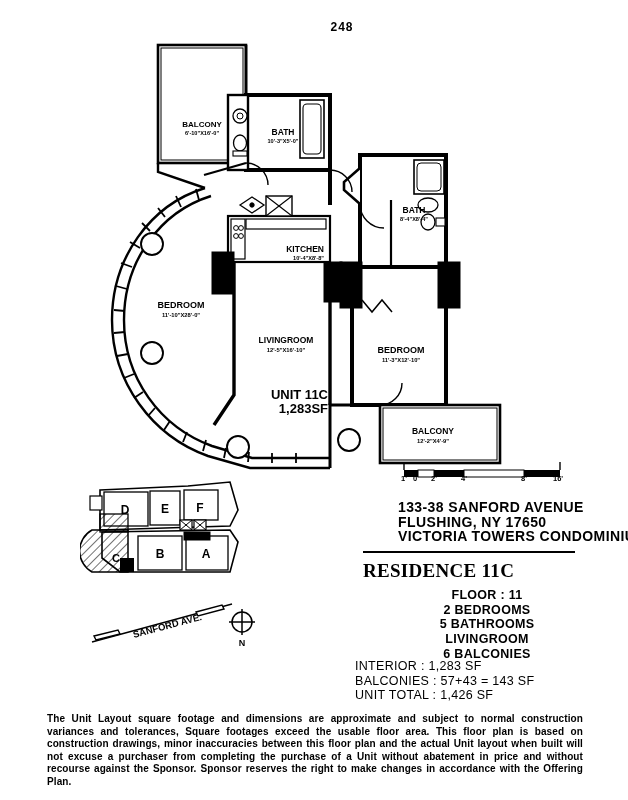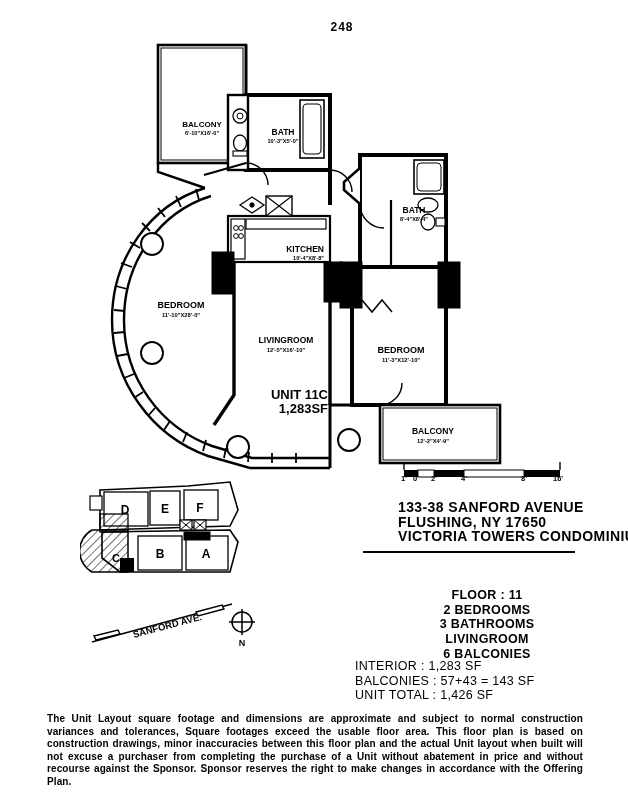--- a/index.html
+++ b/index.html
@@ -303,25 +303,26 @@
   </svg>
 
   <div class="addr">
     <div>133-38 SANFORD AVENUE</div>
     <div>FLUSHING, NY 17650</div>
     <div>VICTORIA TOWERS CONDOMINIUM</div>
   </div>
 
   <div class="rule"></div>
 
+  <div class="resi">RESIDENCE 11C</div>
 
   <div class="specs">
     <div>FLOOR :  11</div>
     <div>2 BEDROOMS</div>
-    <div>3 BATHROOMS</div>
+    <div>5 BATHROOMS</div>
     <div>LIVINGROOM</div>
     <div>6 BALCONIES</div>
   </div>
 
   <div class="areas">
     <div>INTERIOR : 1,283 SF</div>
     <div>BALCONIES :  57+43 = 143 SF</div>
     <div>UNIT TOTAL : 1,426 SF</div>
   </div>
 

